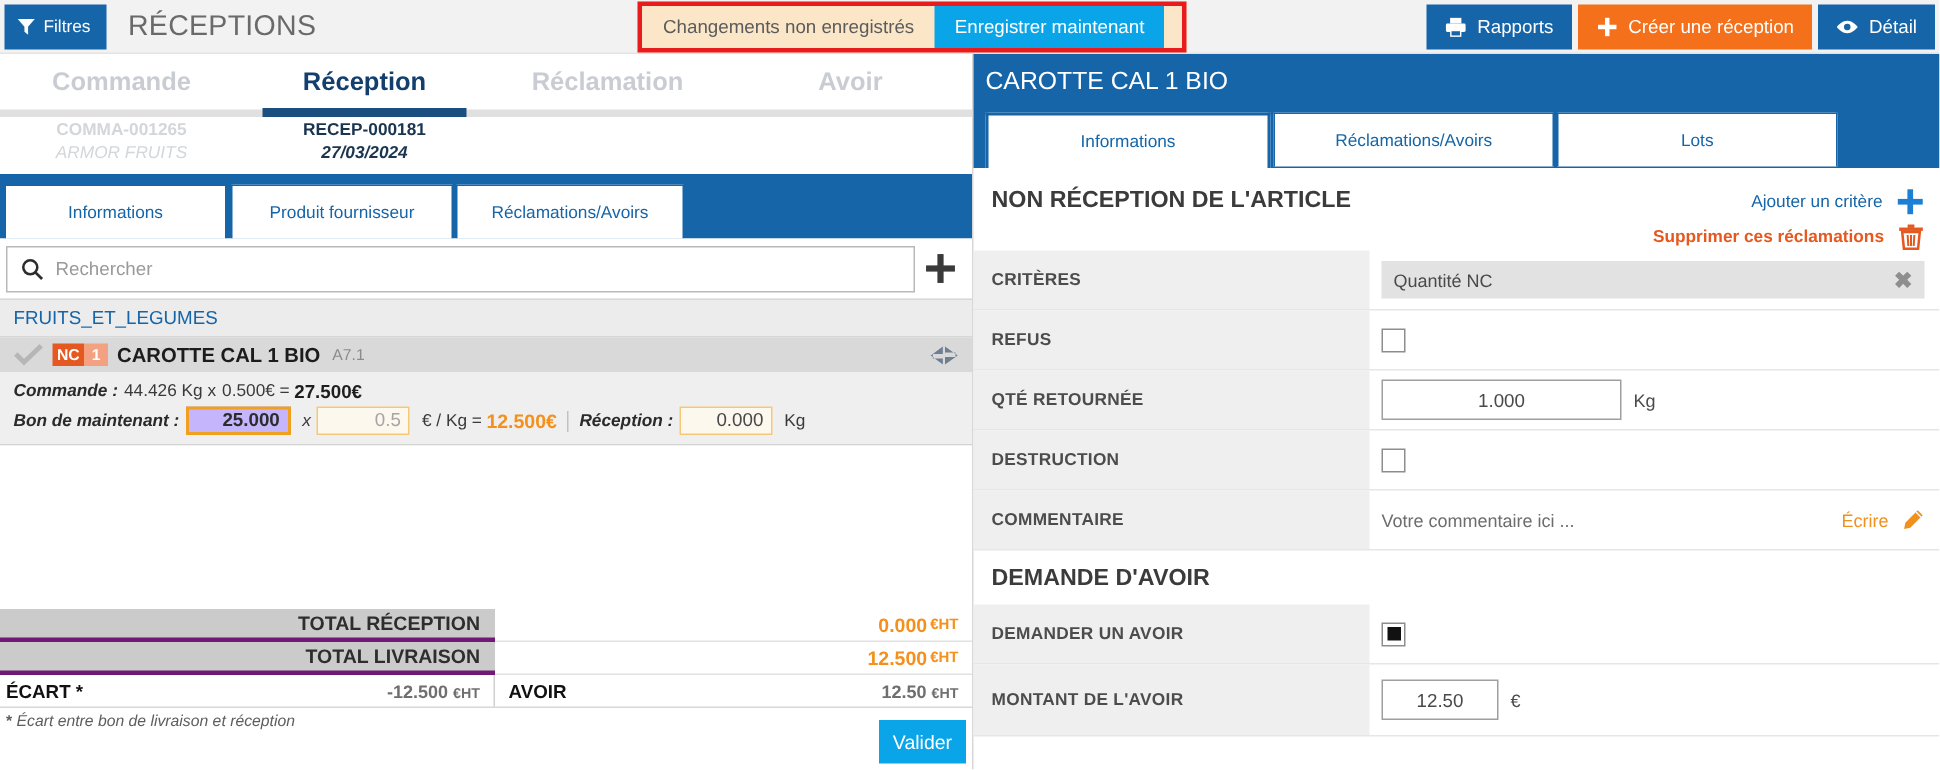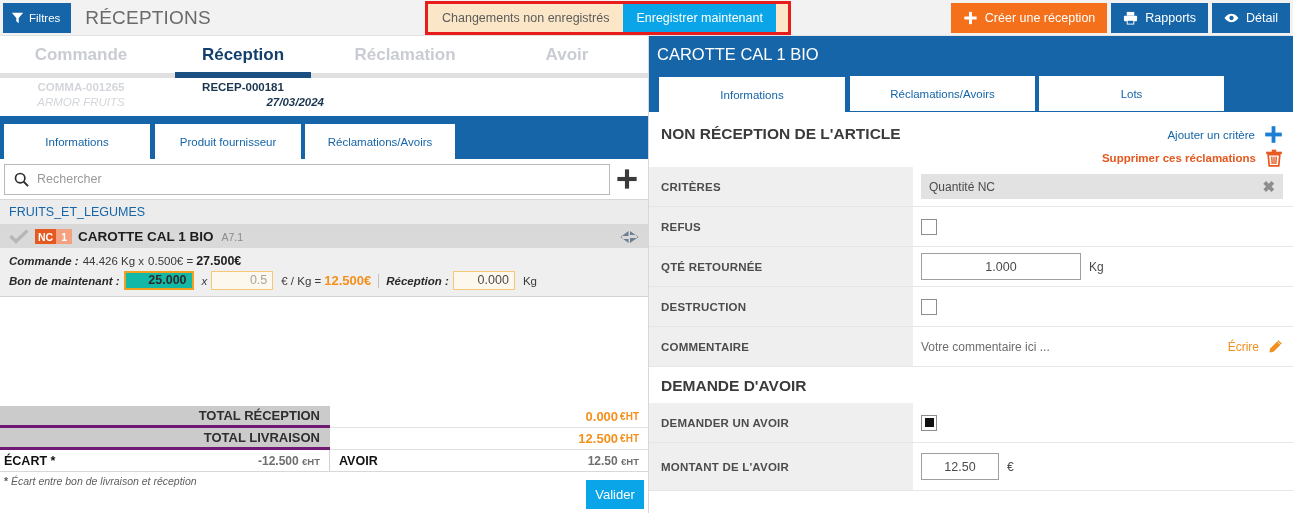--- a/index.html
+++ b/index.html
@@ -68,21 +68,21 @@
   }
   .tabs-divider { height: 5px; background: #e0e0e0; }
   .main-sub { display: flex; height: 38px; background: #fff; }
   .msub {
     flex: 1; text-align: center; font-size: 11.5px; line-height: 15px;
     color: #d3d6da; padding-top: 2px;
   }
   .msub.active { color: #19354f; }
   .msub .l1 { font-weight: bold; }
   .msub .l2 { font-style: italic; }
-  .msub.active .l2 { font-weight: bold; font-style: italic; text-align: right; }
+  .msub.active .l2 { font-weight: bold; font-style: italic; }
 
   
   .subtab-strip {
     height: 43px; background: #1565a8; display: flex; align-items: flex-end;
     padding-left: 2px; gap: 2px;
   }
   .stab {
     background: #fff; color: #1565a8; font-size: 11.5px; height: 36px;
     display: flex; align-items: center; justify-content: center;
     cursor: pointer; border: 1px solid #1565a8; border-bottom: none;
@@ -120,21 +120,21 @@
   .prod-code { font-size: 10.5px; color: #8b8b8b; margin-left: 2px; }
   .swap-ico { margin-left: auto; width: 20px; height: 14px; display: block; }
 
   .detail-lines { background: #efefef; padding: 3px 9px 6px; border-bottom: 1px solid #d2d2d2; }
   .dl { display: flex; align-items: center; font-size: 11.5px; color: #1e1e1e; margin-top: 3px; white-space: nowrap; }
   .dl .lbl { font-weight: bold; font-style: italic; color: #2a2a2a; }
   .dl .plain { color: #3a3a3a; margin-left: 4px; }
   .dl .big { font-weight: bold; font-size: 12.5px; margin-left: 3px; }
   .dl .orange-big { font-weight: bold; font-size: 13px; color: #f4901b; margin-left: 3px; }
   .fld {
-    border: 2px solid #f0a01e; background: #14b8a6; height: 19px; line-height: 15px;
+    border: 2px solid #f0a01e; background: #c4b5fd; height: 19px; line-height: 15px;
     text-align: right; padding: 0 5px; font-size: 12.5px; font-weight: bold;
     color: #2c2c2c; margin: 0 4px; min-width: 70px; display: inline-flex;
     align-items: center; justify-content: flex-end;
   }
   .fld.light { border: 1px solid #f4c878; color: #a5a5a5; font-weight: normal; background: #fdf8ee; min-width: 62px; }
   .fld.narrow { min-width: 62px; border: 1px solid #f4c878; color: #4a4a4a; font-weight: normal; background: #fdf8ee;}
   .sep-bar { display:inline-block; width:1px; height:14px; background:#c2c2c2; margin:0 7px; }
 
   .spacer { flex: 1; background: #fff; }
 
@@ -228,35 +228,35 @@
       <span>Filtres</span>
     </div>
     <div class="page-title">RÉCEPTIONS</div>
 
     <div class="unsaved-wrap">
       <div class="unsaved-text">Changements non enregistrés</div>
       <div class="save-now-btn">Enregistrer maintenant</div>
     </div>
 
     <div class="top-actions">
-      <div class="act-btn orange">
-        <svg class="act-ico" viewBox="0 0 16 16">
-          <rect x="6.3" y="1" width="3.4" height="14" fill="#fff"></rect>
-          <rect x="1" y="6.3" width="14" height="3.4" fill="#fff"></rect>
-        </svg>
-        <span>Créer une réception</span>
-      </div>
       <div class="act-btn">
         <svg class="act-ico" viewBox="0 0 16 14">
           <rect x="4" y="0.5" width="8" height="4" fill="#fff"></rect>
           <rect x="1" y="4.5" width="14" height="6" rx="1" fill="#fff"></rect>
           <rect x="4" y="9" width="8" height="5" fill="#fff"></rect>
           <rect x="5" y="10" width="6" height="3" fill="#1565a8"></rect>
         </svg>
         <span>Rapports</span>
+      </div>
+      <div class="act-btn orange">
+        <svg class="act-ico" viewBox="0 0 16 16">
+          <rect x="6.3" y="1" width="3.4" height="14" fill="#fff"></rect>
+          <rect x="1" y="6.3" width="14" height="3.4" fill="#fff"></rect>
+        </svg>
+        <span>Créer une réception</span>
       </div>
       <div class="act-btn">
         <svg class="act-ico" viewBox="0 0 18 12">
           <path d="M9 1C4.5 1 1.4 5 0.7 6c0.7 1 3.8 5 8.3 5s7.6-4 8.3-5c-0.7-1-3.8-5-8.3-5z" fill="#fff"></path>
           <circle cx="9" cy="6" r="2.6" fill="#1565a8"></circle>
         </svg>
         <span>Détail</span>
       </div>
     </div>
   </div>

